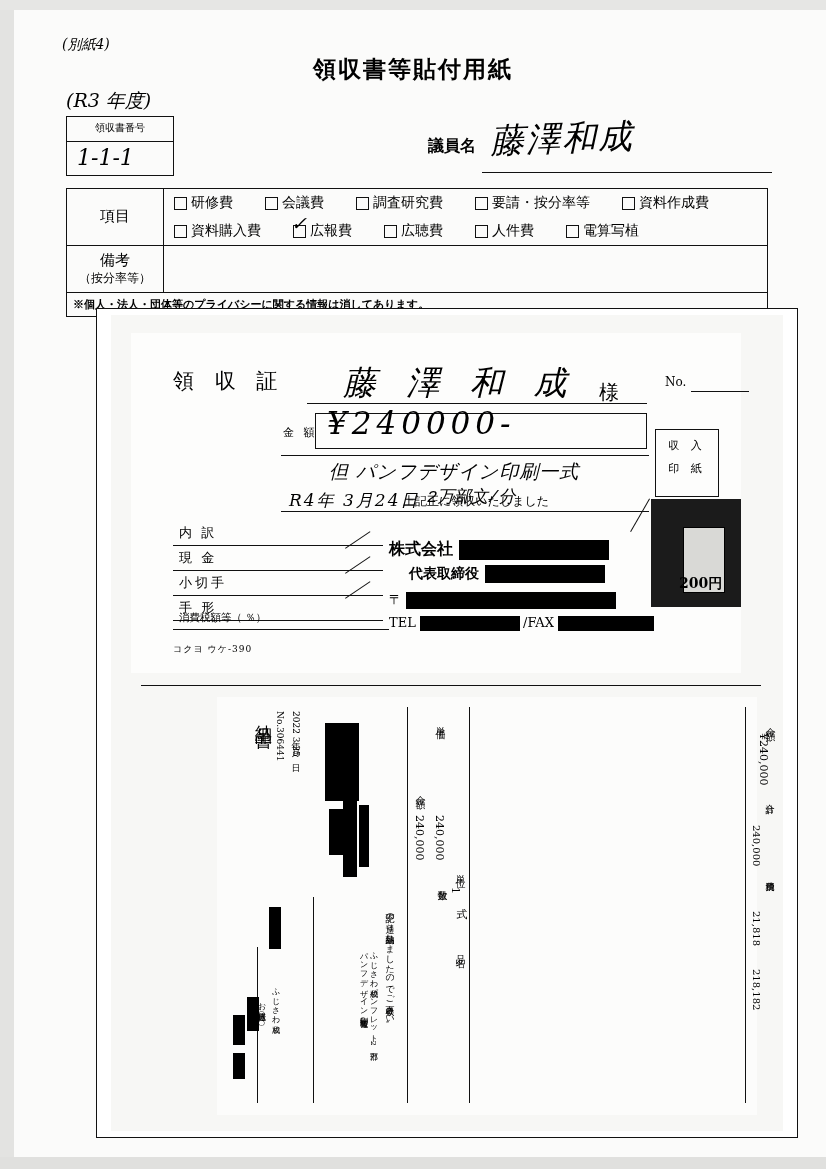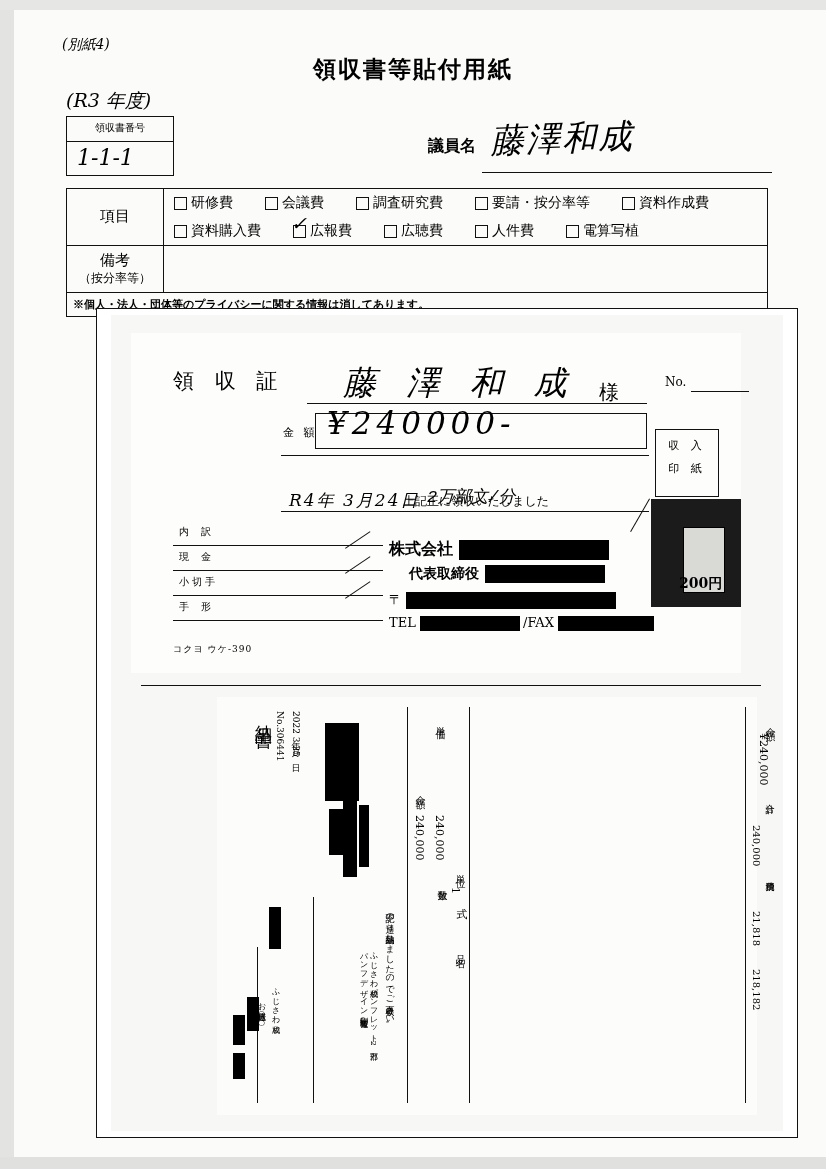--- a/index.html
+++ b/index.html
@@ -171,21 +171,21 @@
     position:absolute;left:272px;top:160px;font-size:12px;
     font-family:Liberation Sans, sans-serif;
   }
   .rc-rule3{position:absolute;left:150px;top:178px;width:368px;border-top:1.1px solid #111;}
 
   .rc-breakdown{
     position:absolute;left:42px;top:188px;width:210px;
   }
   .bd-row{
     position:relative;height:24px;border-bottom:1.1px solid #111;
-    font-size:10px;font-family:Liberation Mono, monospace;padding-left:6px;
+    font-size:13px;font-family:Liberation Serif, serif;padding-left:6px;
     letter-spacing:3px;line-height:24px;
   }
   .bd-slash{
     position:absolute;right:8px;top:2px;width:30px;height:20px;
   }
   .bd-slash:after{
     content:"";position:absolute;left:0;top:0;width:30px;height:20px;
     border-top:1.2px solid #111;transform:rotate(-34deg);transform-origin:left top;
   }
   .bd-tax{
@@ -397,31 +397,33 @@
       <div class="rc-sama">様</div>
       <div class="rc-no">No.</div>
       <div class="rc-no-rule"></div>
       <div class="rc-name-rule"></div>
 
       <div class="rc-amt-label">金 額</div>
       <div class="rc-amt-box"></div>
       <div class="rc-amt hand">¥240000-</div>
       <div class="rc-amt-rule2"></div>
 
+      <div class="rc-tadashi hand">但 パンフデザイン印刷一式</div>
       <div class="rc-memo2 hand">2万部文/分</div>
       <div class="rc-date hand">R4年 3月24日</div>
       <div class="rc-confirm">上記正に領収いたしました</div>
       <div class="rc-rule3"></div>
 
       <div class="rc-breakdown">
         <div class="bd-row">内 訳</div>
         <div class="bd-row"><span>現 金</span><span class="bd-slash"></span></div>
         <div class="bd-row"><span>小切手</span><span class="bd-slash"></span></div>
         <div class="bd-row"><span>手 形</span><span class="bd-slash"></span></div>
       </div>
+      <div class="bd-tax">消費税額等（    ％）</div>
       <div class="rc-code">コクヨ  ウケ-390</div>
 
       <div class="rc-company"><span>株式会社</span><span class="redact" style="width:150px;height:20px;margin-left:6px;"></span></div>
       <div class="rc-role"><span>代表取締役</span><span class="redact" style="width:120px;height:18px;margin-left:6px;"></span></div>
       <div class="rc-postal"><span>〒</span><span class="redact" style="width:210px;height:17px;margin-left:4px;"></span></div>
       <div class="rc-tel"><span>TEL</span><span class="redact" style="width:100px;height:15px;margin-left:4px;"></span></div>
       <div class="rc-fax"><span>/FAX</span><span class="redact" style="width:96px;height:15px;margin-left:4px;"></span></div>
 
       <div class="stamp-box">
         <div>収 入</div>

